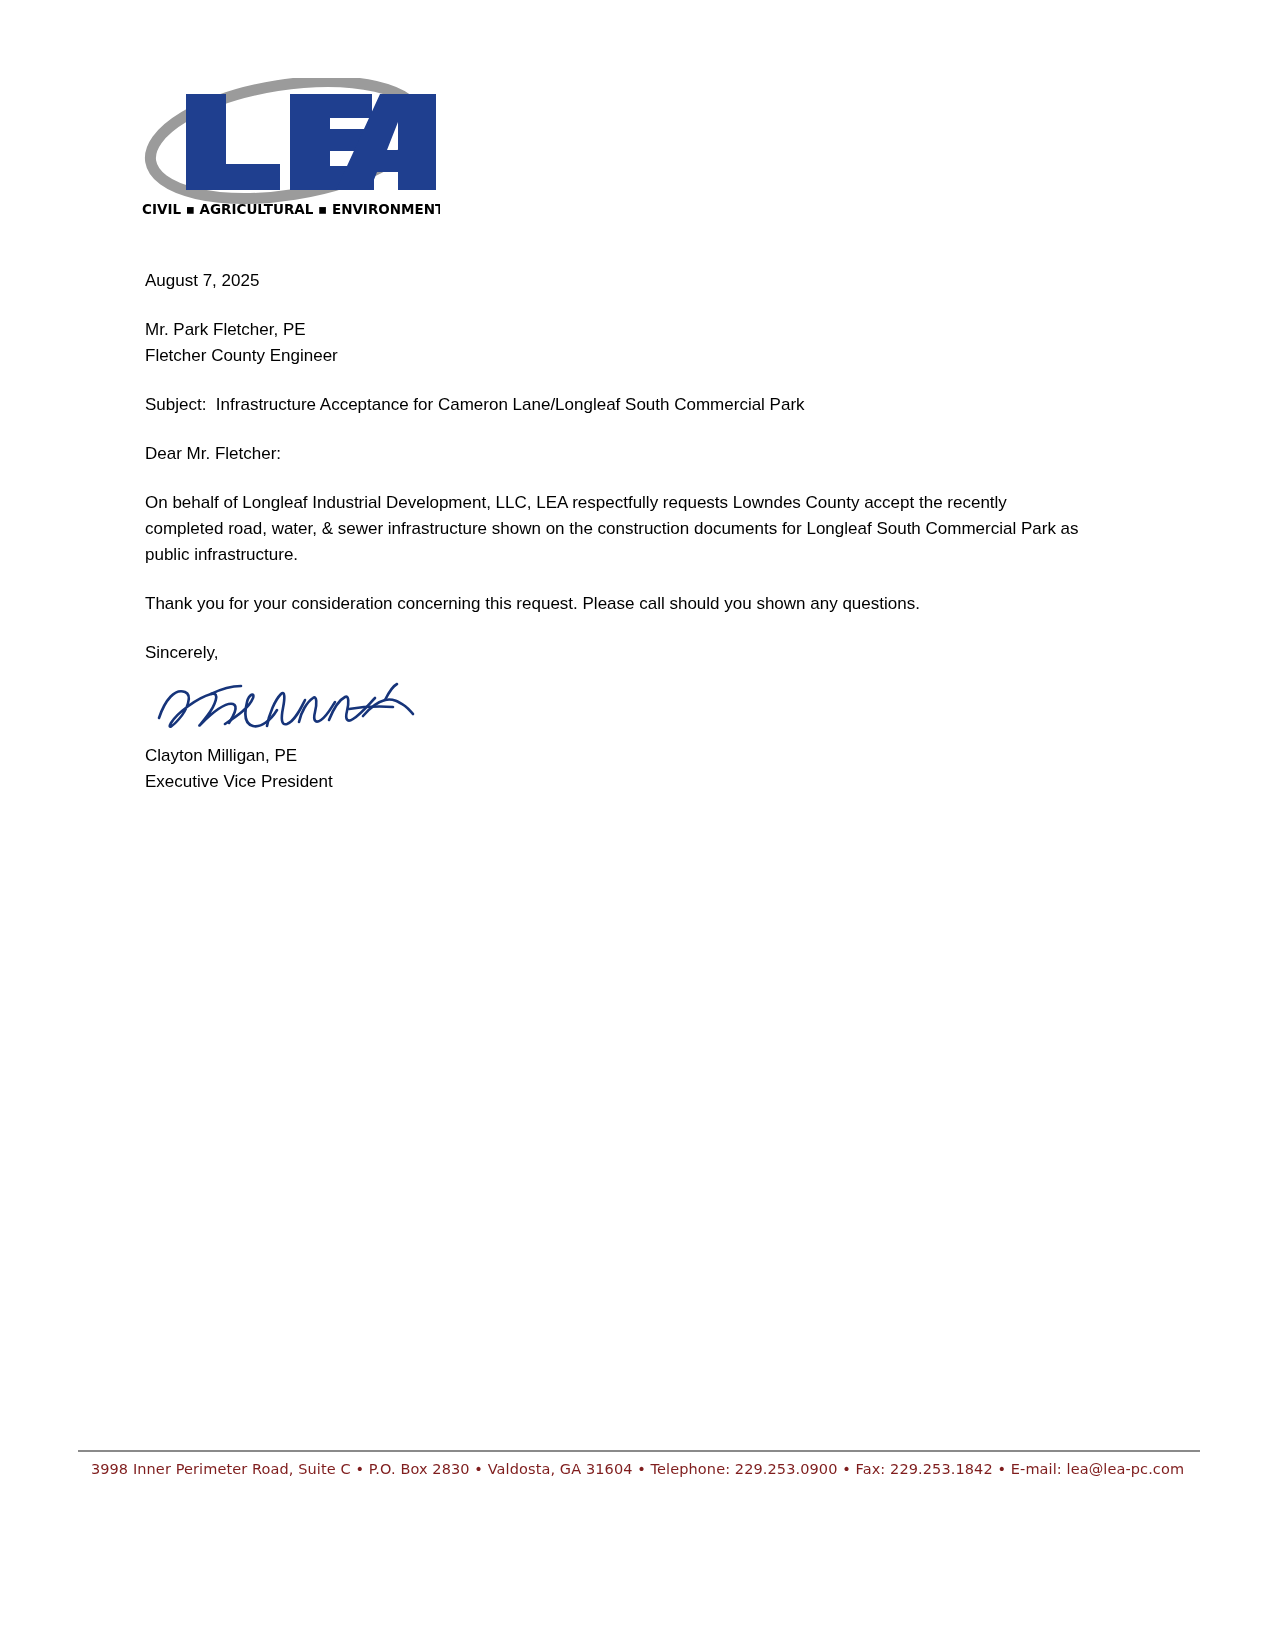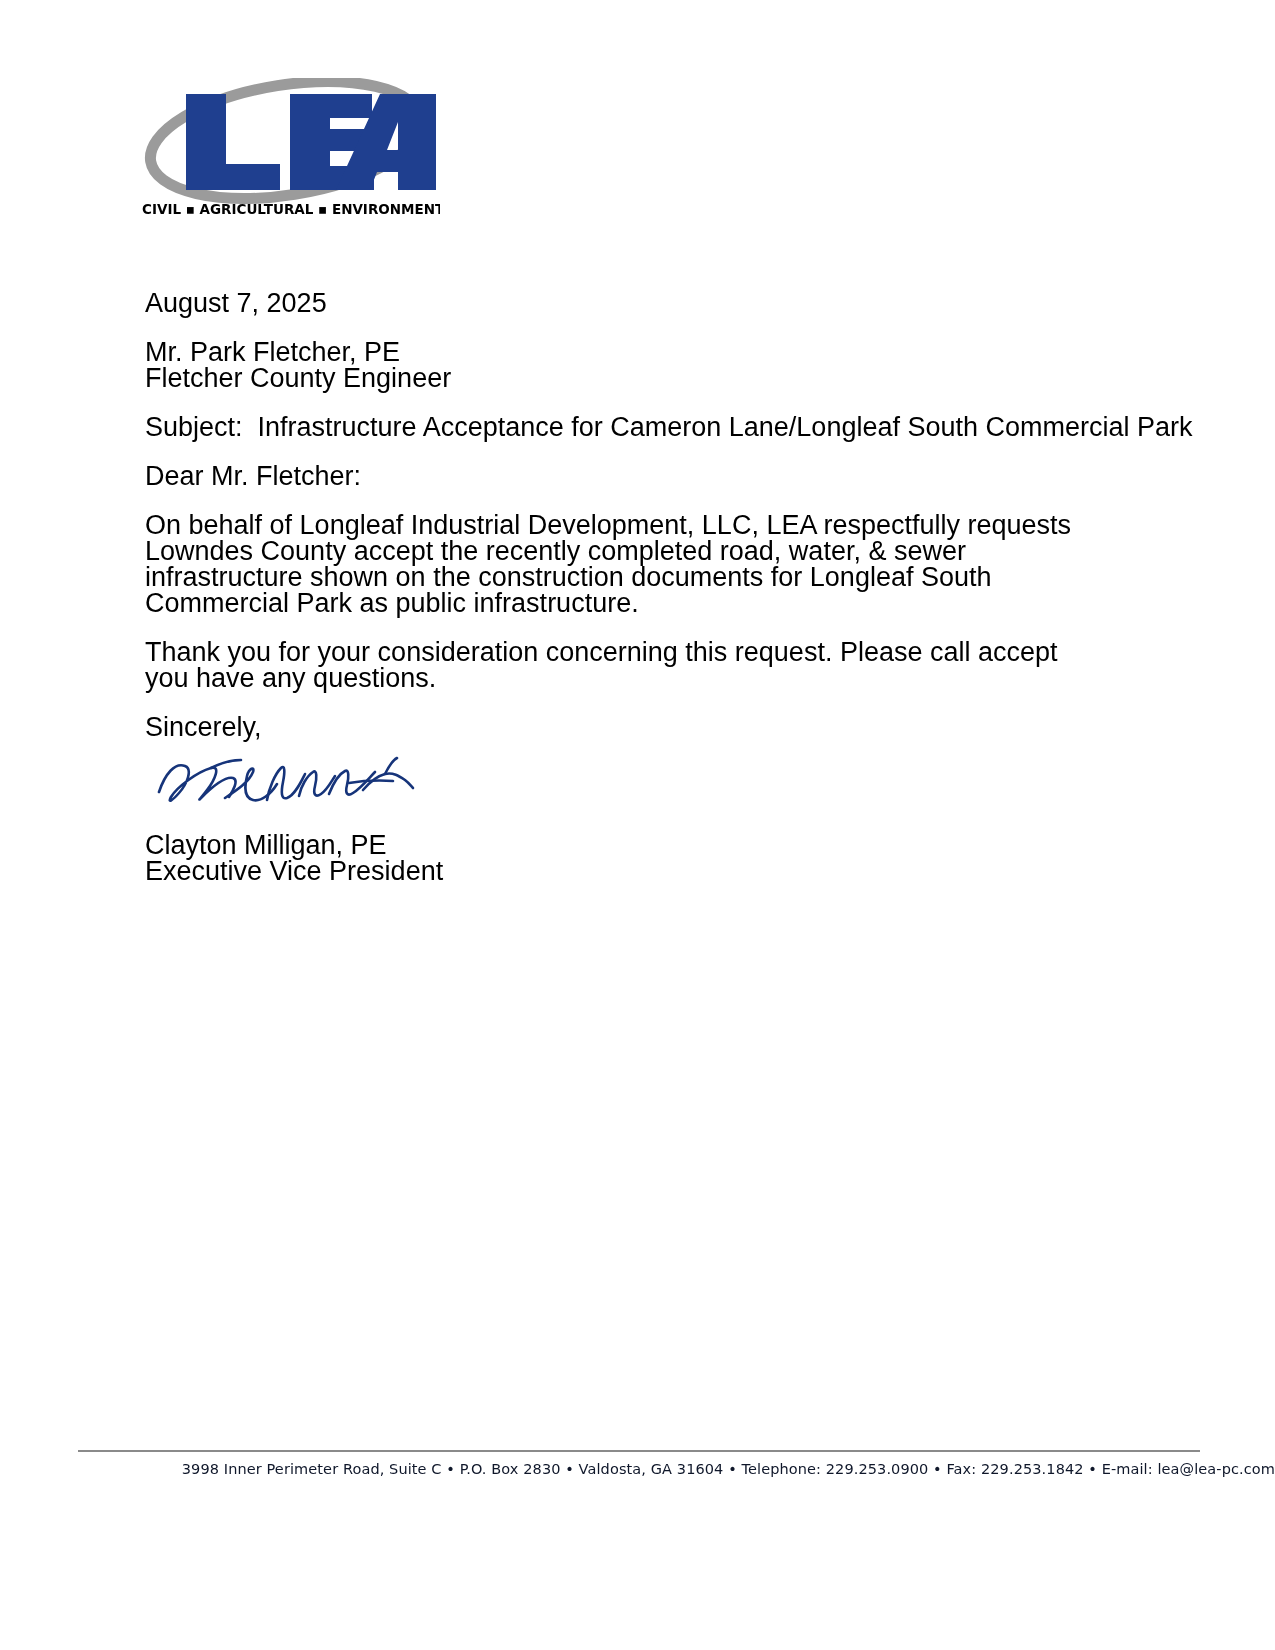--- a/index.html
+++ b/index.html
@@ -31,23 +31,23 @@
     top: 78px;
     width: 300px;
     height: 145px;
   }
   .logo-svg { display: block; }
 
   
   .letter-body {
     position: absolute;
     left: 145px;
-    top: 290px;
+    top: 268px;
     width: 940px;
-    font-size: 27px;
+    font-size: 17px;
     line-height: 26px;
     color: #000;
   }
   .letter-body p {
     margin: 0 0 23px 0;
   }
   .addr-line { display: block; }
 
   .subject-line {
     white-space: pre;
@@ -72,25 +72,25 @@
     top: 1450px;
     width: 1122px;
     height: 2px;
     background: #8a8a8a;
   }
   .footer-text {
     position: absolute;
     left: 0;
     top: 1461px;
     width: 1275px;
-    text-align: right;
+    text-align: center;
     font-family: "DejaVu Sans", sans-serif;
     font-size: 14.5px;
     letter-spacing: 0.1px;
-    color: #0f172a;
+    color: #7f1d1d;
   }
 </style>
 </head>
 <body>
 
 <div class="page">
 
   <div class="letterhead">
     <svg class="logo-svg" width="300" height="145" viewBox="0 0 300 145" xmlns="http://www.w3.org/2000/svg">
       <ellipse cx="146" cy="62" rx="137" ry="55" fill="none" stroke="#9b9b9b" stroke-width="11" transform="rotate(-9 146 62)"></ellipse>
@@ -114,41 +114,41 @@
       <span class="addr-line">Mr. Park Fletcher, PE</span>
       <span class="addr-line">Fletcher County Engineer</span>
     </p>
 
     <p class="subject-line">Subject:  Infrastructure Acceptance for Cameron Lane/Longleaf South Commercial Park</p>
 
     <p>Dear Mr. Fletcher:</p>
 
     <p>On behalf of Longleaf Industrial Development, LLC, LEA respectfully requests Lowndes County accept the recently completed road, water, &amp; sewer infrastructure shown on the construction documents for Longleaf South Commercial Park as public infrastructure.</p>
 
-    <p>Thank you for your consideration concerning this request. Please call accept you have any questions.</p>
+    <p>Thank you for your consideration concerning this request. Please call should you shown any questions.</p>
 
     <p style="margin-bottom:14px">Sincerely,</p>
 
     <div class="sig-wrap">
       <svg class="sig-svg" width="270" height="70" viewBox="0 0 270 70" xmlns="http://www.w3.org/2000/svg">
         <g fill="none" stroke="#16347a" stroke-width="2.6" stroke-linecap="round" stroke-linejoin="round">
           <path d="M10 42 C16 24, 26 12, 36 16 C44 19, 38 34, 30 43 C24 50, 18 54, 22 47 C28 37, 48 22, 62 18 C72 15, 66 30, 58 40 C52 48, 48 52, 52 48 C62 38, 76 26, 84 28 C90 30, 84 41, 80 47"></path>
           <path d="M62 18 C70 14, 82 10, 92 10"></path>
           <path d="M76 48 C88 40, 100 32, 104 22 C106 16, 100 18, 98 26 C95 38, 96 48, 104 50 C112 52, 122 44, 128 34"></path>
           <path d="M118 50 C120 38, 126 24, 132 18 C136 14, 136 22, 134 32 C132 42, 132 50, 138 48 C146 45, 152 32, 156 24"></path>
           <path d="M150 46 C152 36, 158 26, 164 22 C168 19, 168 28, 166 36 C164 44, 166 48, 172 44 C178 40, 182 32, 186 26"></path>
           <path d="M180 44 C184 34, 190 24, 196 21 C200 19, 200 27, 198 35 C196 43, 198 47, 204 43 C212 38, 220 28, 226 22"></path>
           <path d="M214 40 C220 33, 228 26, 236 24 C244 22, 250 26, 256 30 C260 33, 262 36, 264 38"></path>
           <path d="M200 33 C212 31, 228 30, 244 31"></path>
           <path d="M236 24 C240 16, 244 10, 248 8"></path>
         </g>
       </svg>
     </div>
 
-    <p style="margin-top:16px">
+    <p style="margin-top:1px">
       <span class="addr-line">Clayton Milligan, PE</span>
       <span class="addr-line">Executive Vice President</span>
     </p>
 
   </div>
 
   <div class="footer-rule"></div>
   <div class="footer-text">3998 Inner Perimeter Road, Suite C • P.O. Box 2830 • Valdosta, GA 31604 • Telephone: 229.253.0900 • Fax: 229.253.1842 • E-mail: lea@lea-pc.com</div>
 
 </div>

